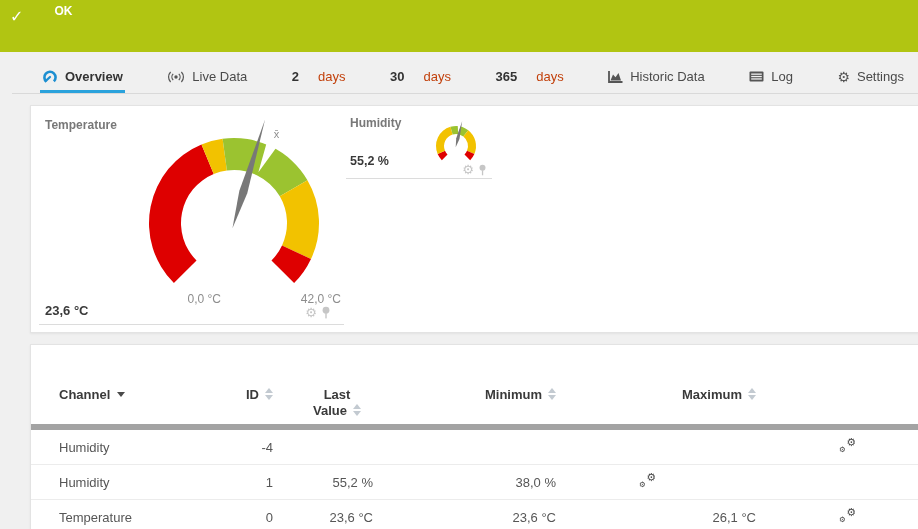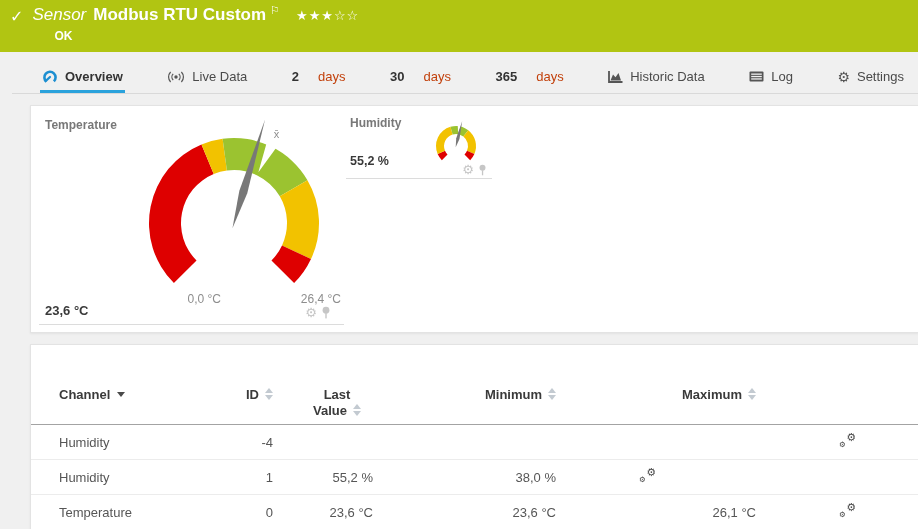--- a/index.html
+++ b/index.html
@@ -52,21 +52,21 @@
   .tile-value{position:absolute;font-size:13px;font-weight:bold;color:#3a3a3a;}
   .tile-temp .tile-value{left:6px;bottom:6px;}
   .tile-hum .tile-value{left:4px;top:48px;font-size:12.5px;}
   .tile-icons{position:absolute;display:flex;align-items:flex-end;gap:4px;}
   .tile-temp .tile-icons{right:13px;bottom:5px;}
   .tile-hum .tile-icons{right:5px;bottom:2px;}
   .tgear{font-size:13px;color:#c6c6c6;line-height:1;cursor:pointer;}
   .tpin{cursor:pointer;}
   
   .thead,.trow{display:grid;grid-template-columns:180px 62px 100px 183px 200px 1fr;}
-  .thead{margin-top:42px;padding-bottom:5px;border-bottom:1px solid #a3a3a3;
+  .thead{margin-top:42px;padding-bottom:5px;border-bottom:6px solid #a3a3a3;
     font-size:13px;font-weight:bold;color:#3a3a3a;line-height:16px;align-items:start;}
   .th{cursor:pointer;}
   .th.c0{padding-left:28px;text-align:left;}
   .th.c1,.th.c3,.th.c4{text-align:right;}
   .th.c2{text-align:center;padding-left:28px;}
   .trow{height:34px;border-bottom:1px solid #ececec;align-items:center;font-size:13px;color:#565656;}
   .td.c0{padding-left:28px;}
   .td.c1,.td.c2,.td.c3,.td.c4{text-align:right;}
   .td.c5{padding-left:83px;}
   
@@ -83,26 +83,20 @@
   .gears .g2{position:absolute;left:0;bottom:0;font-size:7.5px;color:#4a4a4a;line-height:1;}
 </style>
 </head>
 <body>
 
 <div class="screen">
 
   <header class="topbar">
     <span class="chk">✓</span>
     <div class="titleblock">
-      <div class="line1">
-        <span class="kind">Sensor</span>
-        <span class="name">Modbus RTU Custom</span>
-        <span class="flag">⚐</span>
-        <span class="stars"><span>★★★</span><span>☆☆</span></span>
-      </div>
       <div class="line2">
         <span class="ok">OK</span>
       </div>
     </div>
   </header>
 
   <nav class="tabbar">
     <div class="tab active">
       <span class="ticon">
         <svg width="16" height="14" viewBox="0 0 16 14">
@@ -170,21 +164,21 @@
           <path d="M 34.9 165.1 A 85 85 0 0 1 62.47 26.47 L 74.72 56.03 A 53 53 0 0 0 57.52 142.48 Z" fill="#de0000"></path>
           <path d="M 62.47 26.47 A 85 85 0 0 1 83.59 20.77 L 87.89 52.48 A 53 53 0 0 0 74.72 56.03 Z" fill="#f2c200"></path>
           <path d="M 83.59 20.77 A 85 85 0 0 1 168.45 62.22 L 140.8 78.33 A 53 53 0 0 0 87.89 52.48 Z" fill="#9bc330"></path>
           <path d="M 168.45 62.22 A 85 85 0 0 1 171.99 141.02 L 143.01 127.46 A 53 53 0 0 0 140.8 78.33 Z" fill="#f2c200"></path>
           <path d="M 171.99 141.02 A 85 85 0 0 1 155.1 165.1 L 132.48 142.48 A 53 53 0 0 0 143.01 127.46 Z" fill="#de0000"></path>
           <polygon points="127.75,24.4 137.6,29.14 119.38,54.37" fill="#ffffff"></polygon>
           <text x="137.52" y="19.71" text-anchor="middle" font-size="11" fill="#8f8f8f">x̄</text>
           <polygon points="126.05,1.61 100.35,72.79 93.45,110.17 108.27,75.17" fill="#787878"></polygon>
         </svg>
       <div class="scale min">0,0 °C</div>
-      <div class="scale max">26,4 °C</div>
+      <div class="scale max">42,0 °C</div>
       <div class="tile-value">23,6 °C</div>
       <div class="tile-icons">
         <span class="tgear">⚙</span>
         <svg class="tpin" width="10" height="13">
           <circle cx="5" cy="4.2" r="3.4" fill="#c6c6c6"></circle>
           <rect x="4.3" y="7" width="1.4" height="5.4" fill="#c6c6c6"></rect>
         </svg>
       </div>
     </div>
 

